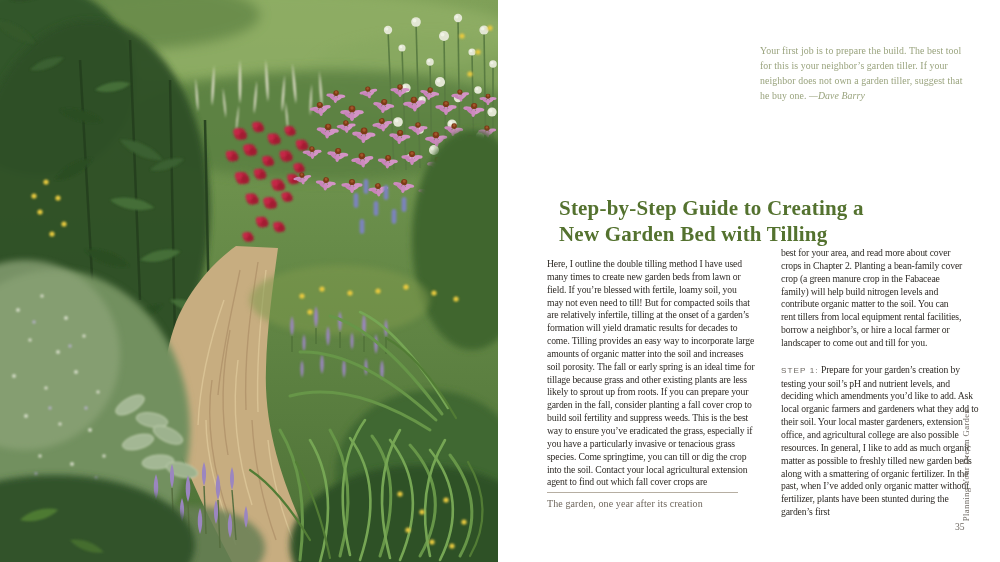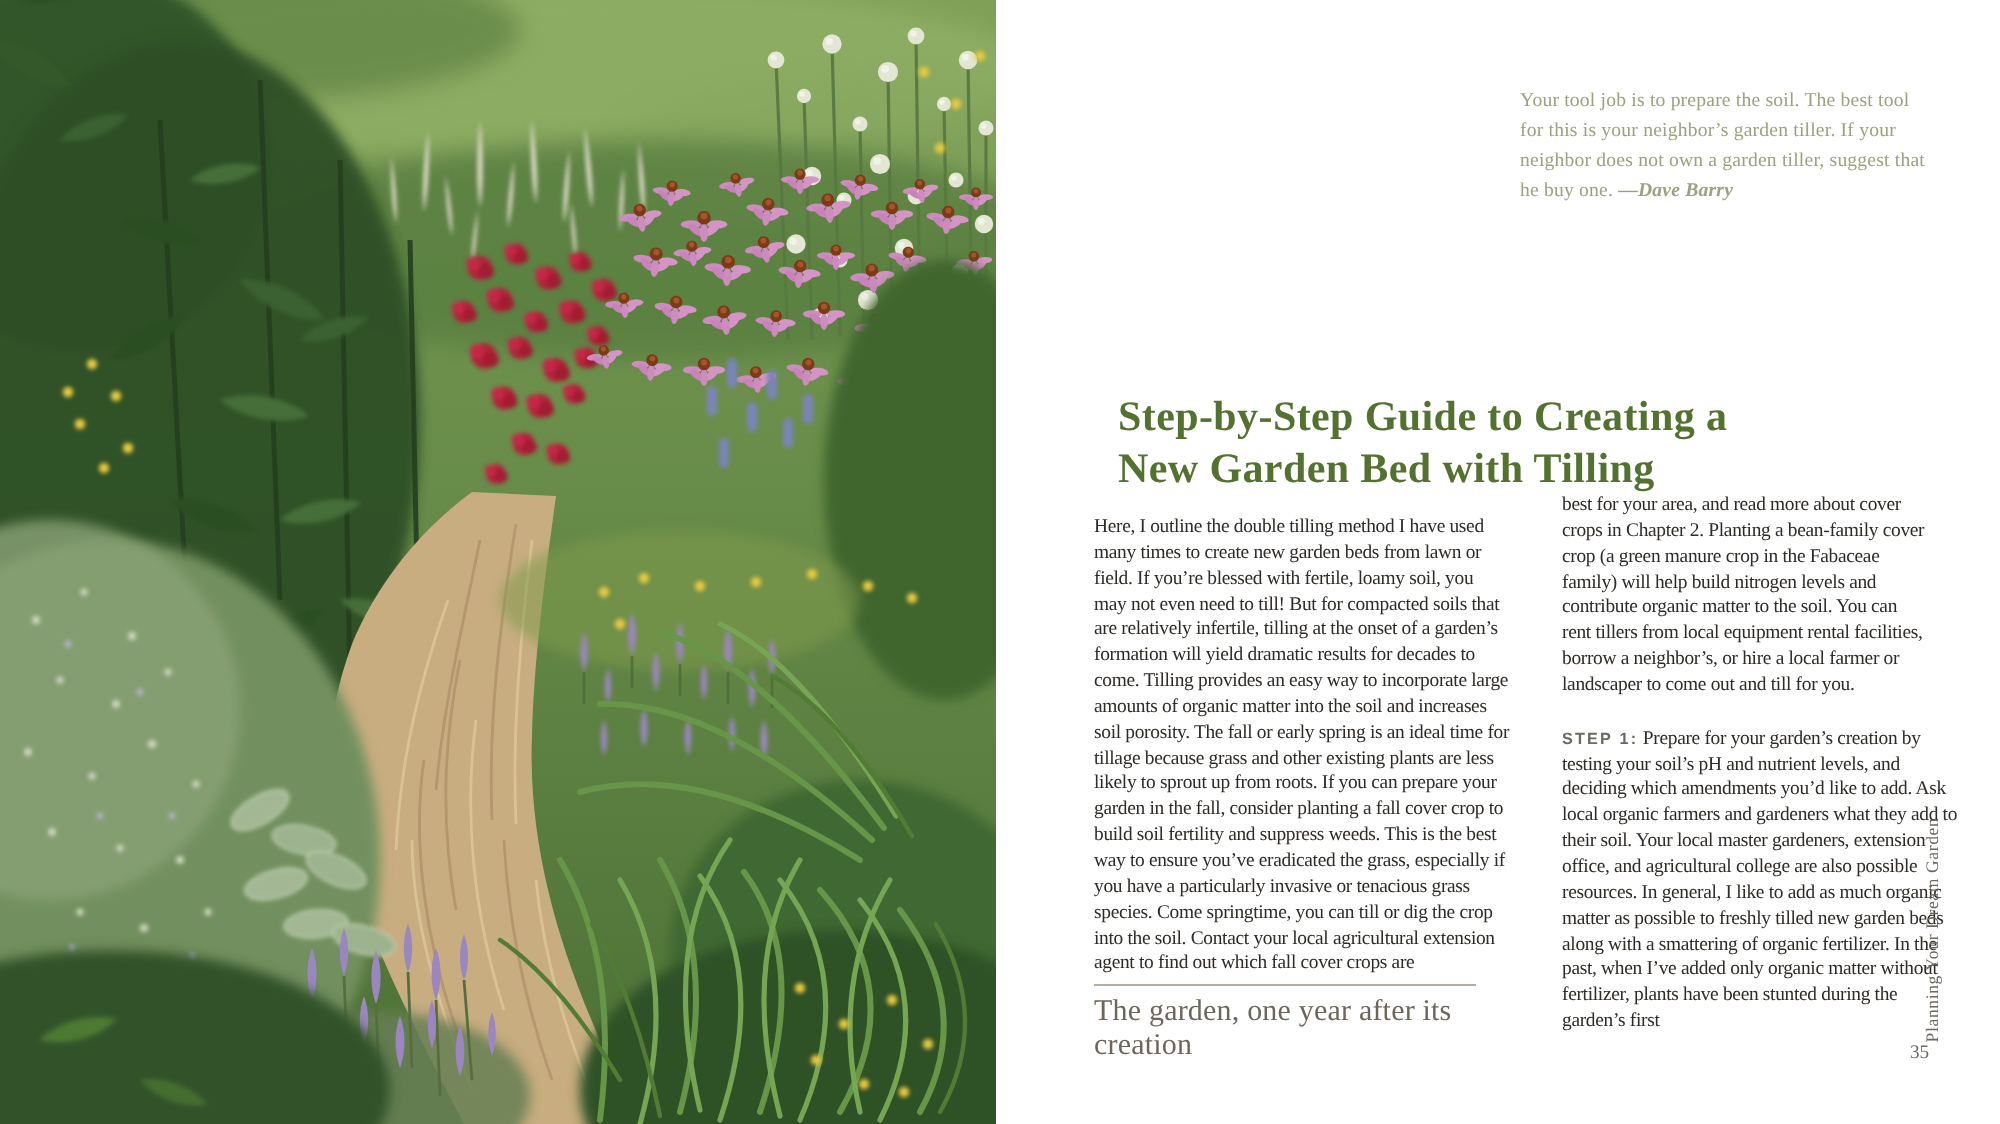--- a/index.html
+++ b/index.html
@@ -2,37 +2,37 @@
 <html><head>
 <meta charset="utf-8">
 <style>
   html,body{margin:0;padding:0;background:#e8e8e8;}
   .spread{position:relative;width:1000px;height:562px;background:#ffffff;overflow:hidden;
           font-family:"Liberation Serif","DejaVu Serif",serif;}
   .photo{position:absolute;left:0;top:0;width:498px;height:562px;display:block;}
   .abs{position:absolute;}
   .epigraph{left:760px;top:44px;width:206px;font-size:9.8px;line-height:14.9px;
             color:#99a37d;letter-spacing:.1px;}
-  .epigraph em{font-style:italic;font-weight:bold;}
+  .epigraph em{font-style:italic;font-weight:normal;}
   .title{left:547px;top:184px;width:400px;margin:12px;font-size:21px;line-height:25.5px;
          font-weight:700;color:#54722f;letter-spacing:.2px;}
   .title span{display:block;}
   .col{font-size:9.7px;line-height:12.85px;color:#2f2b26;letter-spacing:-.15px;
        text-align:left;}
   .col p{margin:0;}
   .col-left{left:547px;top:258px;width:208px;}
   .col-right{left:781px;top:247px;width:200px;}
   .col-right .p1{margin:0 16px 14px 0;}
   .subhead{margin:0 0 9px 0;font-family:"Liberation Sans","DejaVu Sans",sans-serif;
            font-size:10.4px;line-height:14.2px;font-weight:700;color:#4e4a44;letter-spacing:.2px;}
   .subhead span{display:block;}
   .step-label{font-family:"Liberation Sans","DejaVu Sans",sans-serif;font-size:8.1px;
-              font-weight:700;color:#6e6963;letter-spacing:1.1px;}
+              font-weight:400;color:#6e6963;letter-spacing:1.1px;}
   .caption-rule{left:547px;top:492px;width:191px;height:1px;background:#b6aea2;}
-  .caption{left:547px;top:498px;width:220px;font-size:15px;color:#6e665c;letter-spacing:.1px;}
+  .caption{left:547px;top:498px;width:220px;font-size:10px;color:#6e665c;letter-spacing:.1px;}
   .vertical-runner{left:966px;top:465px;transform:translate(-50%,-50%) rotate(-90deg);
                    white-space:nowrap;font-size:8.8px;color:#6e6862;letter-spacing:.3px;}
   .page-number{left:955px;top:521px;font-size:9.6px;color:#6e6862;}
 </style>
 </head>
 <body>
 
 <div class="spread">
 
   <svg class="photo" viewBox="0 0 498 562" preserveAspectRatio="none" aria-hidden="true">
@@ -404,21 +404,21 @@
       <use href="#psal" transform="translate(230,538) scale(1.25)"></use>
         <use href="#psal" transform="translate(246,528) scale(1.1)"></use>
     </g>
 
     <ellipse cx="55" cy="545" rx="140" ry="70" fill="#30522a" filter="url(#b2)"></ellipse>
     <use href="#leaf" fill="#4e7a33" transform="translate(20,520) rotate(-15) scale(1.1)" filter="url(#b1)"></use>
     <use href="#leaf" fill="#456d2f" transform="translate(70,540) rotate(20)" filter="url(#b1)"></use>
   </svg>
 
   <div class="abs epigraph">
-    <span>Your tool job is to prepare the soil. The best tool for this is your neighbor’s garden tiller. If your neighbor does not own a garden tiller, suggest that he buy one.</span>
+    <span>Your first job is to prepare the build. The best tool for this is your neighbor’s garden tiller. If your neighbor does not own a garden tiller, suggest that he buy one.</span>
     <em>—Dave Barry</em>
   </div>
 
   <h1 class="abs title">
     <span>Step-by-Step Guide to Creating a</span>
     <span>New Garden Bed with Tilling</span>
   </h1>
 
   <div class="abs col col-left">
     <p>Here, I outline the double tilling method I have used many times to create new garden beds from lawn or field. If you’re blessed with fertile, loamy soil, you may not even need to till! But for compacted soils that are relatively infertile, tilling at the onset of a garden’s formation will yield dramatic results for decades to come. Tilling provides an easy way to incorporate large amounts of organic matter into the soil and increases soil porosity. The fall or early spring is an ideal time for tillage because grass and other existing plants are less likely to sprout up from roots. If you can prepare your garden in the fall, consider planting a fall cover crop to build soil fertility and suppress weeds. This is the best way to ensure you’ve eradicated the grass, especially if you have a particularly invasive or tenacious grass species. Come springtime, you can till or dig the crop into the soil. Contact your local agricultural extension agent to find out which fall cover crops are</p>

